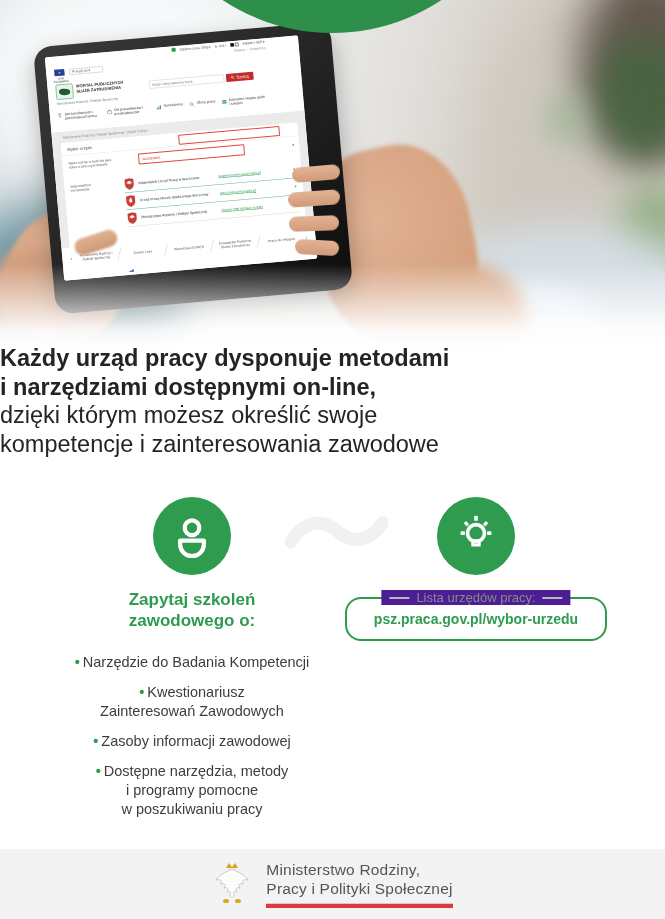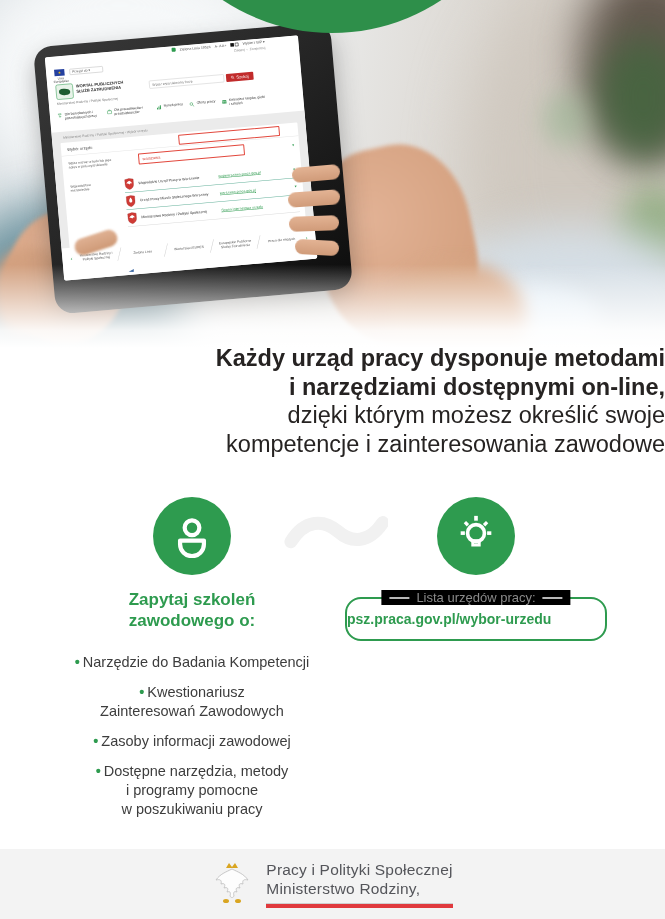--- a/index.html
+++ b/index.html
@@ -89,41 +89,41 @@
   .rchev{position:absolute;right:2px;color:#2e9b4f;font-size:8px;}
   .carousel{position:absolute;left:0;bottom:0;width:500px;height:64px;background:#fff;}
   .tabs{position:absolute;left:14px;top:8px;width:472px;display:flex;align-items:center;}
   .tab{font-size:6.5px;color:#555;line-height:8px;text-align:center;padding:0 8px;flex:1;}
   .tdiv{width:1px;height:26px;background:#ccc;transform:skewX(-18deg);flex:none;}
   .cchev{color:#2e9b4f;font-size:11px;flex:none;padding:0 2px;}
   .bluetri{position:absolute;left:128px;bottom:6px;width:0;height:0;
     border-left:10px solid transparent;border-bottom:6px solid #2f5f9e;transform:rotate(8deg);}
 
   
-  .headline{position:absolute;left:0;top:344px;width:665px;text-align:right;color:#262322;line-height:28.5px;font-size:23.5px;z-index:10;}
+  .headline{position:absolute;left:0;top:344px;width:665px;text-align:left;color:#262322;line-height:28.5px;font-size:23.5px;z-index:10;}
   .headline .b{font-weight:bold;}
 
   
   .col{position:absolute;top:497px;width:284px;text-align:center;z-index:10;}
   .col-left{left:50px;}
   .col-right{left:334px;}
   .iconwrap{width:78px;height:78px;border-radius:50%;background:#2e9b4f;margin:0 auto;display:flex;align-items:center;justify-content:center;}
   .colhead{margin-top:14px;color:#2e9b4f;font-weight:bold;font-size:17px;line-height:21px;white-space:pre-line;}
   .bullets{margin-top:22px;}
   .bullet{margin-bottom:11px;font-size:14.5px;line-height:19px;color:#3d3d3d;}
   .bullet .dot{color:#2e9b4f;font-weight:bold;margin-right:3px;}
   .bullet .btxt{white-space:pre-line;}
   .wave{position:absolute;left:284px;top:512px;z-index:9;}
 
   
   .linkbox{position:relative;margin:16px auto 0;width:258px;height:40px;border:2px solid #2e9b4f;border-radius:16px;}
-  .lblabel{position:absolute;left:50%;top:-9px;transform:translateX(-50%);background:#000000;padding:0 8px;
+  .lblabel{position:absolute;left:50%;top:-9px;transform:translateX(-50%);background:#4c1d95;padding:0 8px;
     font-size:13px;color:#8a8a8a;white-space:nowrap;display:flex;align-items:center;gap:7px;}
   .lblabel::before,.lblabel::after{content:"";display:inline-block;width:20px;height:2px;background:#b9b9b9;}
-  .lburl{position:absolute;left:0;top:12px;width:100%;text-align:left;font-size:14px;font-weight:bold;color:#2e9b4f;}
+  .lburl{position:absolute;left:0;top:12px;width:100%;text-align:center;font-size:14px;font-weight:bold;color:#2e9b4f;}
 
   
   .pfooter{position:absolute;left:0;bottom:0;width:665px;height:70px;background:#f3f3f3;z-index:10;
     display:flex;align-items:center;justify-content:center;gap:14px;}
   .ftext{display:flex;flex-direction:column;}
   .fmin{font-size:15.5px;line-height:19px;color:#54555a;letter-spacing:.2px;}
   .frule{height:1px;background:#cfcfcf;margin-top:5px;}
   .fred{height:4px;background:#e0393d;}
 </style>
 </head>
@@ -355,20 +355,20 @@
   </div>
 
   <div class="pfooter">
     <svg width="40" height="44" viewBox="0 0 40 44">
       <path d="M14 6 L17 1 L20 5 L23 1 L26 6 Z" fill="#d9a521"></path>
       <path d="M20 7 C14 10 8 12 4 18 C8 17 10 18 9 22 C12 21 14 22 12 26 C15 25 17 26 15 30 C18 29 19 30 18 34 C19 36 21 36 22 34 C21 30 22 29 25 30 C23 26 25 25 28 26 C26 22 28 21 31 22 C30 18 32 17 36 18 C32 12 26 10 20 7 Z" fill="#fdfdfd" stroke="#c2c2c2" stroke-width="0.9"></path>
       <ellipse cx="14" cy="39" rx="3" ry="2" fill="#d9a521"></ellipse>
       <ellipse cx="26" cy="39" rx="3" ry="2" fill="#d9a521"></ellipse>
     </svg>
     <div class="ftext">
+      <span class="fmin">Ministerstwo Rodziny,</span>
       <span class="fmin">Pracy i Polityki Społecznej</span>
-      <span class="fmin">Ministerstwo Rodziny,</span>
       <span class="frule"></span>
       <span class="fred"></span>
     </div>
   </div>
 
 </div>
 
 </body></html>

